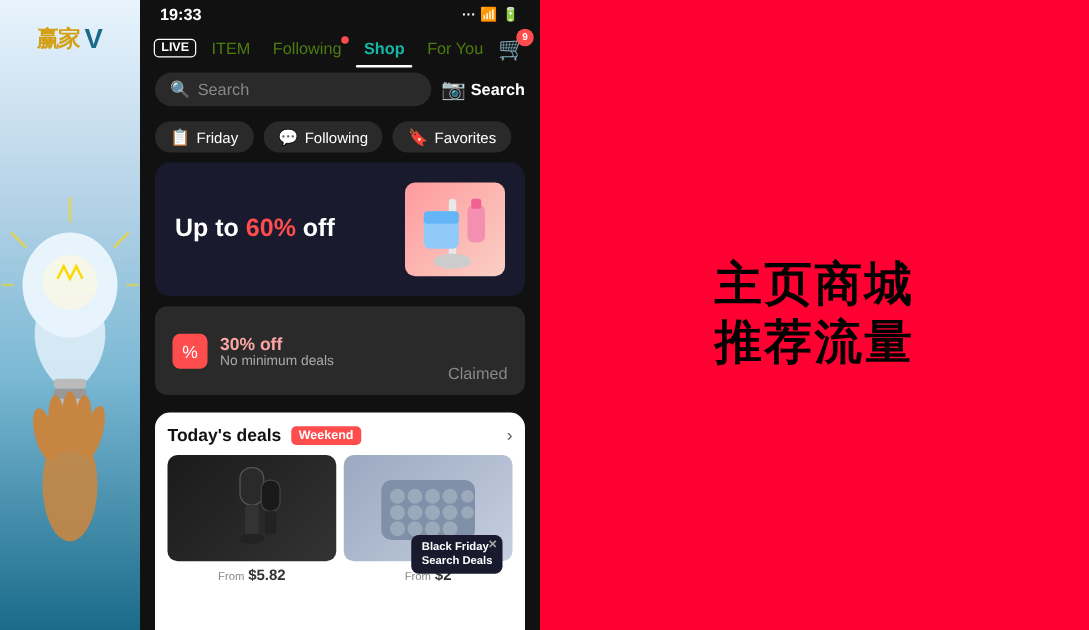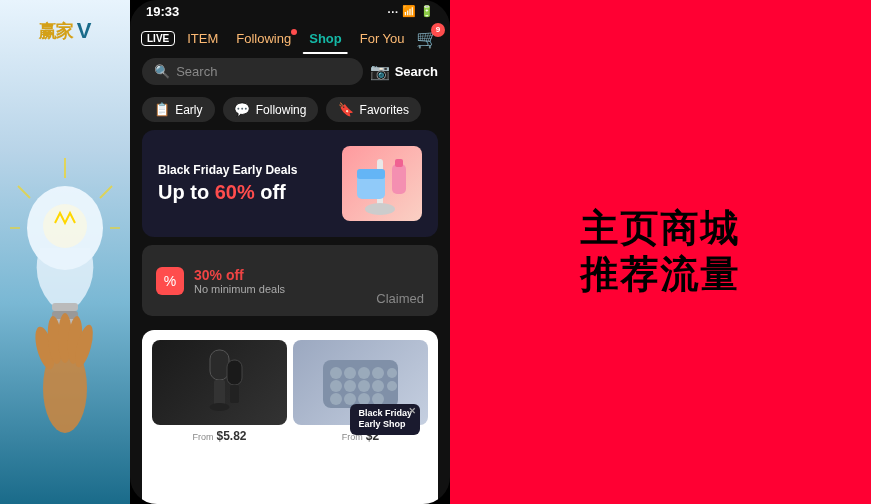--- a/index.html
+++ b/index.html
@@ -7,21 +7,21 @@
       width: 871px;
       height: 504px;
       display: flex;
       font-family: -apple-system, BlinkMacSystemFont, 'Segoe UI', sans-serif;
       overflow: hidden;
       background: #000;
     }
 
     
     .left-sidebar {
-      width: 130px;
+      width: 112px;
       height: 504px;
       background: linear-gradient(180deg, #e8f4fd 0%, #b8d4e8 30%, #7ab8d4 60%, #1a6b8a 100%);
       position: relative;
       flex-shrink: 0;
       display: flex;
       flex-direction: column;
       align-items: center;
       padding-top: 10px;
     }
     .logo-area {
@@ -53,21 +53,20 @@
 
     
     .phone-area {
       width: 320px;
       height: 504px;
       background: #111;
       flex-shrink: 0;
       display: flex;
       flex-direction: column;
       overflow: hidden;
-      border-radius: 27px;
     }
 
     
     .status-bar {
       display: flex;
       justify-content: space-between;
       align-items: center;
       padding: 4px 16px;
       color: #fff;
       font-size: 11px;
@@ -80,21 +79,21 @@
     .nav-tabs {
       display: flex;
       align-items: center;
       justify-content: space-around;
       padding: 4px 8px 0;
       color: #fff;
       position: relative;
     }
     .nav-tab {
       font-size: 13px;
-      color: #fdba74;
+      color: #4d7c0f;
       padding: 4px 6px;
       cursor: pointer;
       position: relative;
     }
     .nav-tab.active {
       color: #14b8a6;
       font-weight: 700;
     }
     .nav-tab.active::after {
       content: '';
@@ -251,21 +250,21 @@
       color: #fff;
       border-radius: 6px;
       width: 28px;
       height: 28px;
       display: flex;
       align-items: center;
       justify-content: center;
       font-size: 14px;
     }
     .coupon-info {}
-    .coupon-title { color: #ef4444; font-size: 14px; font-weight: 700; }
+    .coupon-title { color: #fca5a5; font-size: 14px; font-weight: 700; }
     .coupon-sub { color: #aaa; font-size: 11px; }
     .coupon-claimed { color: #888; font-size: 13px; margin-top: 36px; }
 
     
     .deals-section {
       margin: 6px 12px 0;
       background: #fff;
       border-radius: 12px 12px 0 0;
       padding: 10px 10px 0;
       flex: 1;
@@ -443,35 +442,34 @@
     </div>
     <div class="search-camera-wrap">
       <span class="camera-icon">📷</span>
       <span>Search</span>
     </div>
   </div>
 
   <div class="quick-actions">
     <div class="quick-btn">
       <span class="quick-btn-icon">📋</span>
-      <span>Early</span>
+      <span>Friday</span>
     </div>
     <div class="quick-btn">
       <span class="quick-btn-icon">💬</span>
       <span>Following</span>
     </div>
     <div class="quick-btn">
       <span class="quick-btn-icon">🔖</span>
       <span>Favorites</span>
     </div>
   </div>
 
   <div class="banner">
     <div class="banner-text">
-      <div class="banner-subtitle">Black Friday Early Deals</div>
       <div class="banner-title">
         <span>Up to </span><span class="banner-highlight">60%</span><span> off</span>
       </div>
     </div>
     <div class="banner-image-placeholder">
       <svg width="70" height="70" viewBox="0 0 70 70">
 
         <rect x="30" y="10" width="6" height="50" rx="3" fill="#e8e8e8"></rect>
         <ellipse cx="33" cy="60" rx="15" ry="6" fill="#ccc"></ellipse>
         <rect x="10" y="20" width="28" height="30" rx="5" fill="#90caf9"></rect>
@@ -488,20 +486,27 @@
       <div class="coupon-badge">%</div>
       <div class="coupon-info">
         <div class="coupon-title">30% off</div>
         <div class="coupon-sub">No minimum deals</div>
       </div>
     </div>
     <div class="coupon-claimed">Claimed</div>
   </div>
 
   <div class="deals-section">
+    <div class="deals-header">
+      <div class="deals-title-row">
+        <span class="deals-title">Today's deals</span>
+        <span class="weekend-badge">Weekend</span>
+      </div>
+      <span class="deals-arrow">›</span>
+    </div>
     <div class="deals-products-wrap">
       <div class="deals-products">
 
         <div class="deal-product">
           <div class="product-image product-img-1">
             <svg width="55" height="75" viewBox="0 0 55 75">
 
               <rect x="18" y="5" width="19" height="30" rx="9" fill="#2a2a2a" stroke="#555" stroke-width="1"></rect>
               <rect x="22" y="35" width="11" height="25" rx="2" fill="#333"></rect>
               <ellipse cx="27.5" cy="62" rx="10" ry="4" fill="#222"></ellipse>
@@ -542,21 +547,21 @@
           <div class="product-price">
             <span class="price-from">From</span>
             <span class="price-val">$2</span>
           </div>
         </div>
       </div>
 
       <div class="bf-popup">
         <span class="bf-popup-x">✕</span>
         <div>Black Friday</div>
-        <div>Early Shop</div>
+        <div>Search Deals</div>
       </div>
     </div>
   </div>
 
 </div>
 
 <div class="right-sidebar">
   <div class="right-text-main">
     <div>主页商城</div>
     <div>推荐流量</div>

